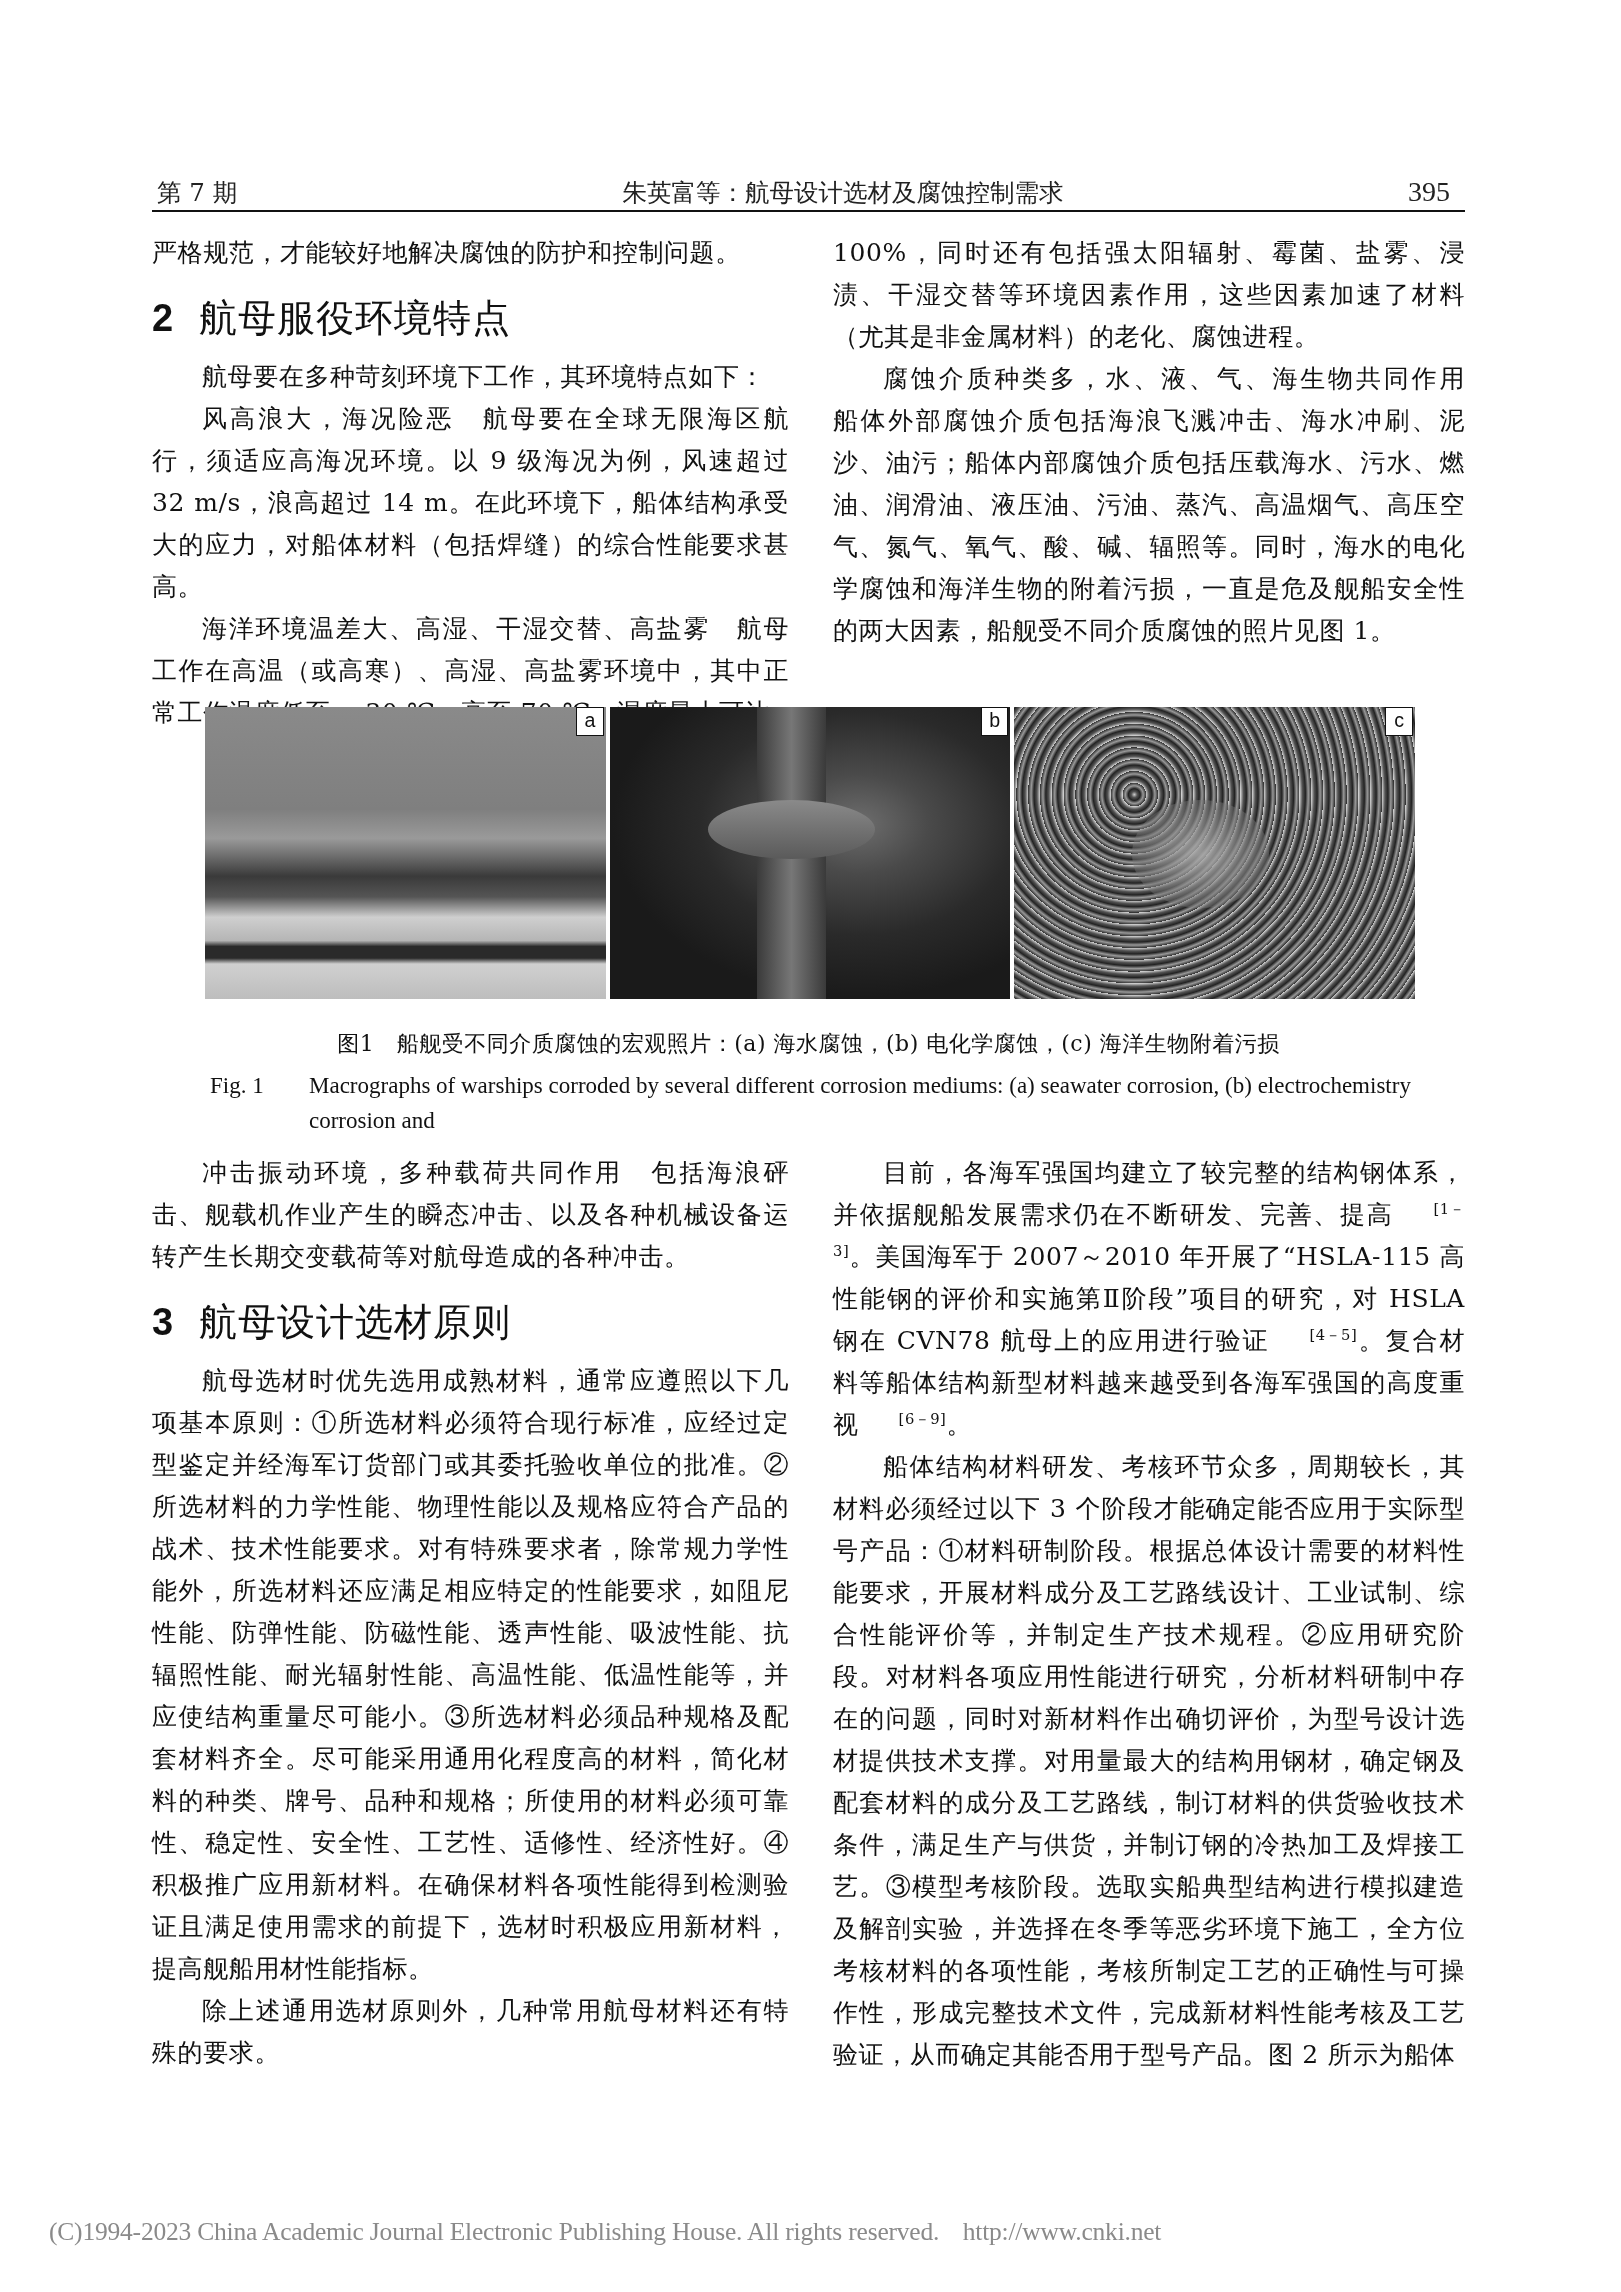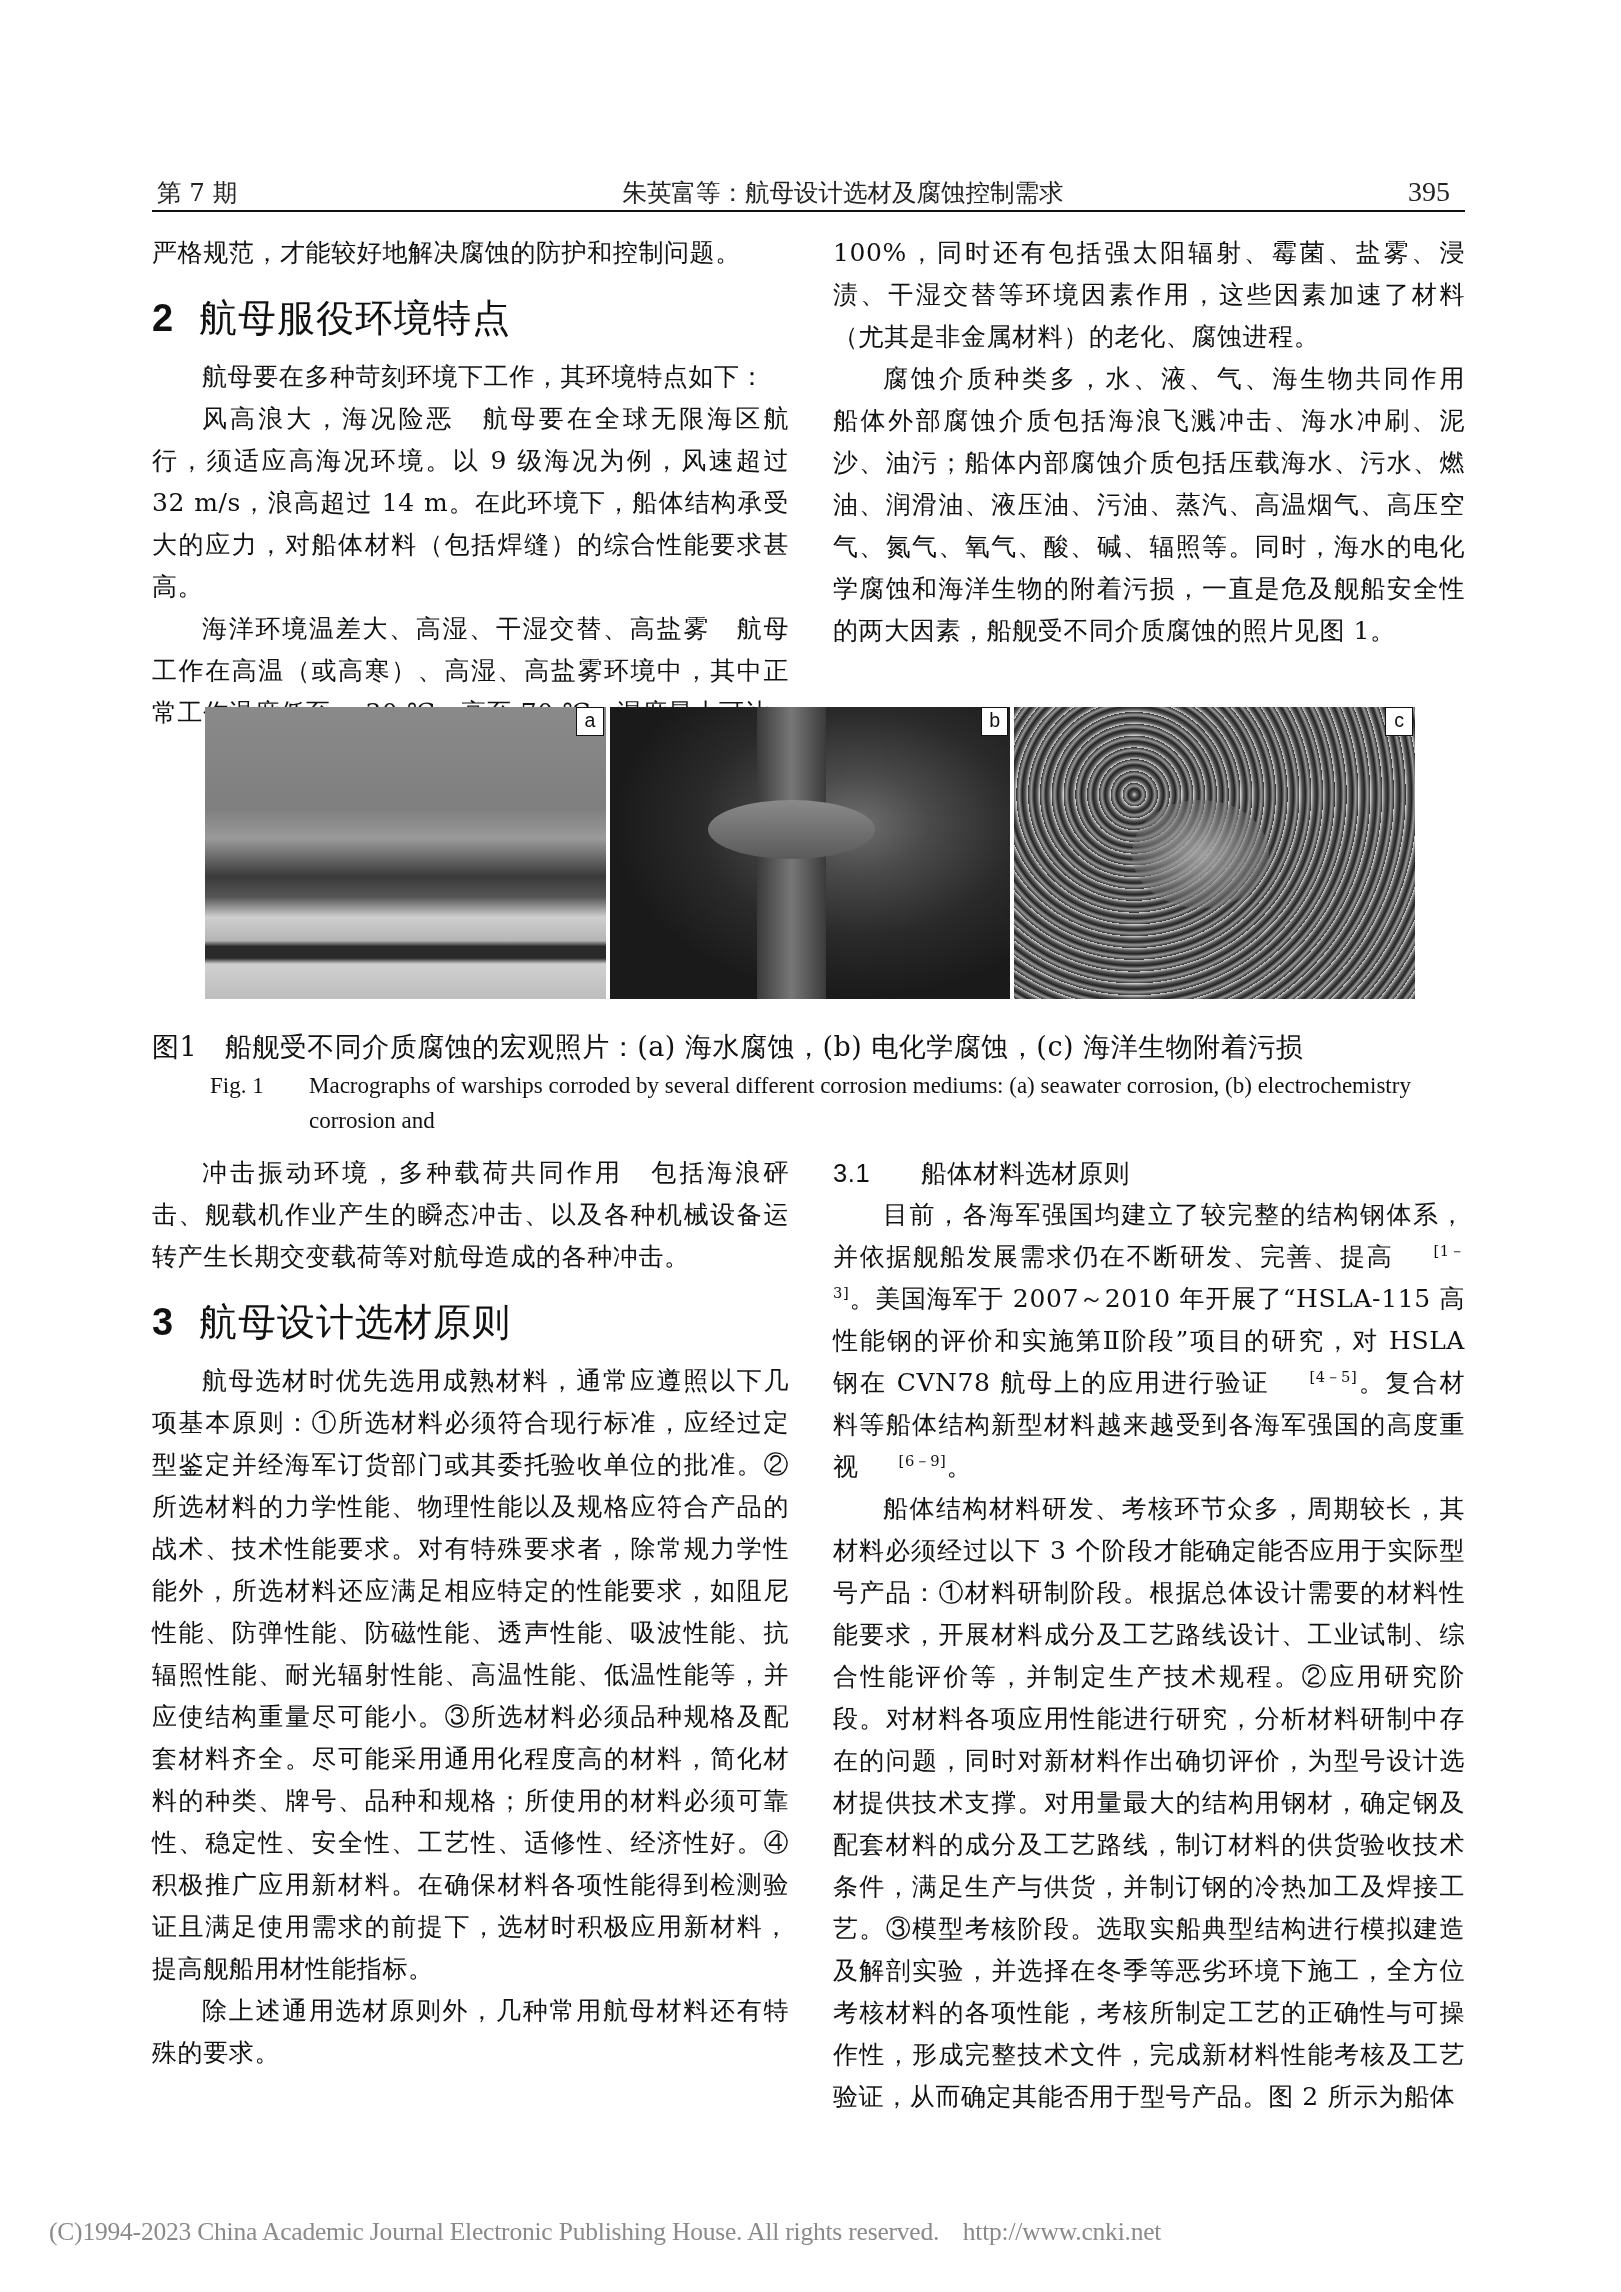--- a/index.html
+++ b/index.html
@@ -38,21 +38,21 @@
   .panel-b::after { content: ""; position: absolute; left: 98px; top: 93px; width: 167px; height: 59px; border-radius: 50%;
       background: linear-gradient(180deg, #8a8a8a, #5a5a5a); }
   .panel-c { background:
       repeating-radial-gradient(circle at 30% 30%, #cfcfcf 0px, #555 2.9px, #222 5.9px, #999 8.8px, #333 11.8px),
       #444; }
   .panel-c::after { content: ""; position: absolute; left: 118px; top: 93px; width: 137px; height: 108px; border-radius: 50%;
       background: radial-gradient(ellipse, rgba(170,170,170,0.85) 0%, rgba(120,120,120,0.6) 60%, rgba(0,0,0,0) 100%); }
   .panel-label { position: absolute; right: 2px; top: 0; width: 25.5px; height: 27.4px; background: #fff; border: 1px solid #111;
       font-family: "Liberation Sans", sans-serif; font-size: 19.6px; line-height: 25.5px; text-align: center; color: #111; }
 
-  .cap-cn { position: absolute; left: 152px; width: 1313px; top: 1029px; text-align: left; font-size: 27px; letter-spacing: 0.5px; }
+  .cap-cn { position: absolute; left: 152px; width: 1313px; top: 1029px; text-align: center; font-size: 22px; letter-spacing: 0.5px; }
   .cap-en { position: absolute; left: 211px; width: 1235px; top: 1068px; font-family: "Liberation Serif", serif; font-size: 23px; line-height: 35px; }
   .cap-en .fig-no { position: absolute; left: -1px; }
   .cap-en .txt { display: block; padding-left: 98px; }
   .cap-en .txt2 { display: block; padding-left: 98px; }
 
   .footer { position: absolute; left: 49px; top: 2217px; font-family: "Liberation Serif", serif; font-size: 25.5px; color: #8a8a8a; letter-spacing: -0.2px; }
   .footer .url { margin-left: 23.5px; }
 </style>
 </head>
 <body>
@@ -97,23 +97,20 @@
 <div class="col col-left-bot">
   <p class="ind"><span class="bold-lead">冲击振动环境，多种载荷共同作用</span>　<span>包括海浪砰击、舰载机作业产生的瞬态冲击、以及各种机械设备运转产生长期交变载荷等对航母造成的各种冲击。</span></p>
   <p class="h2">
     <span class="num">3</span><span>航母设计选材原则</span>
   </p>
   <p class="ind">航母选材时优先选用成熟材料，通常应遵照以下几项基本原则：①所选材料必须符合现行标准，应经过定型鉴定并经海军订货部门或其委托验收单位的批准。②所选材料的力学性能、物理性能以及规格应符合产品的战术、技术性能要求。对有特殊要求者，除常规力学性能外，所选材料还应满足相应特定的性能要求，如阻尼性能、防弹性能、防磁性能、透声性能、吸波性能、抗辐照性能、耐光辐射性能、高温性能、低温性能等，并应使结构重量尽可能小。③所选材料必须品种规格及配套材料齐全。尽可能采用通用化程度高的材料，简化材料的种类、牌号、品种和规格；所使用的材料必须可靠性、稳定性、安全性、工艺性、适修性、经济性好。④积极推广应用新材料。在确保材料各项性能得到检测验证且满足使用需求的前提下，选材时积极应用新材料，提高舰船用材性能指标。</p>
   <p class="ind">除上述通用选材原则外，几种常用航母材料还有特殊的要求。</p>
 </div>
 
 <div class="col col-right-bot">
-  <p class="h3">
-    <span class="num">3.1</span><span>船体材料选材原则</span>
-  </p>
   <p class="ind"><span>目前，各海军强国均建立了较完整的结构钢体系，并依据舰船发展需求仍在不断研发、完善、提高</span><sup>[1－3]</sup><span>。美国海军于 2007～2010 年开展了“HSLA-115 高性能钢的评价和实施第Ⅱ阶段”项目的研究，对 HSLA 钢在 CVN78 航母上的应用进行验证</span><sup>[4－5]</sup><span>。复合材料等船体结构新型材料越来越受到各海军强国的高度重视</span><sup>[6－9]</sup><span>。</span></p>
   <p class="ind">船体结构材料研发、考核环节众多，周期较长，其材料必须经过以下 3 个阶段才能确定能否应用于实际型号产品：①材料研制阶段。根据总体设计需要的材料性能要求，开展材料成分及工艺路线设计、工业试制、综合性能评价等，并制定生产技术规程。②应用研究阶段。对材料各项应用性能进行研究，分析材料研制中存在的问题，同时对新材料作出确切评价，为型号设计选材提供技术支撑。对用量最大的结构用钢材，确定钢及配套材料的成分及工艺路线，制订材料的供货验收技术条件，满足生产与供货，并制订钢的冷热加工及焊接工艺。③模型考核阶段。选取实船典型结构进行模拟建造及解剖实验，并选择在冬季等恶劣环境下施工，全方位考核材料的各项性能，考核所制定工艺的正确性与可操作性，形成完整技术文件，完成新材料性能考核及工艺验证，从而确定其能否用于型号产品。图 2 所示为船体</p>
 </div>
 
 <div class="footer">
   <span>(C)1994-2023 China Academic Journal Electronic Publishing House. All rights reserved.</span><span class="url">http://www.cnki.net</span>
 </div>
 
 
 </body></html>

